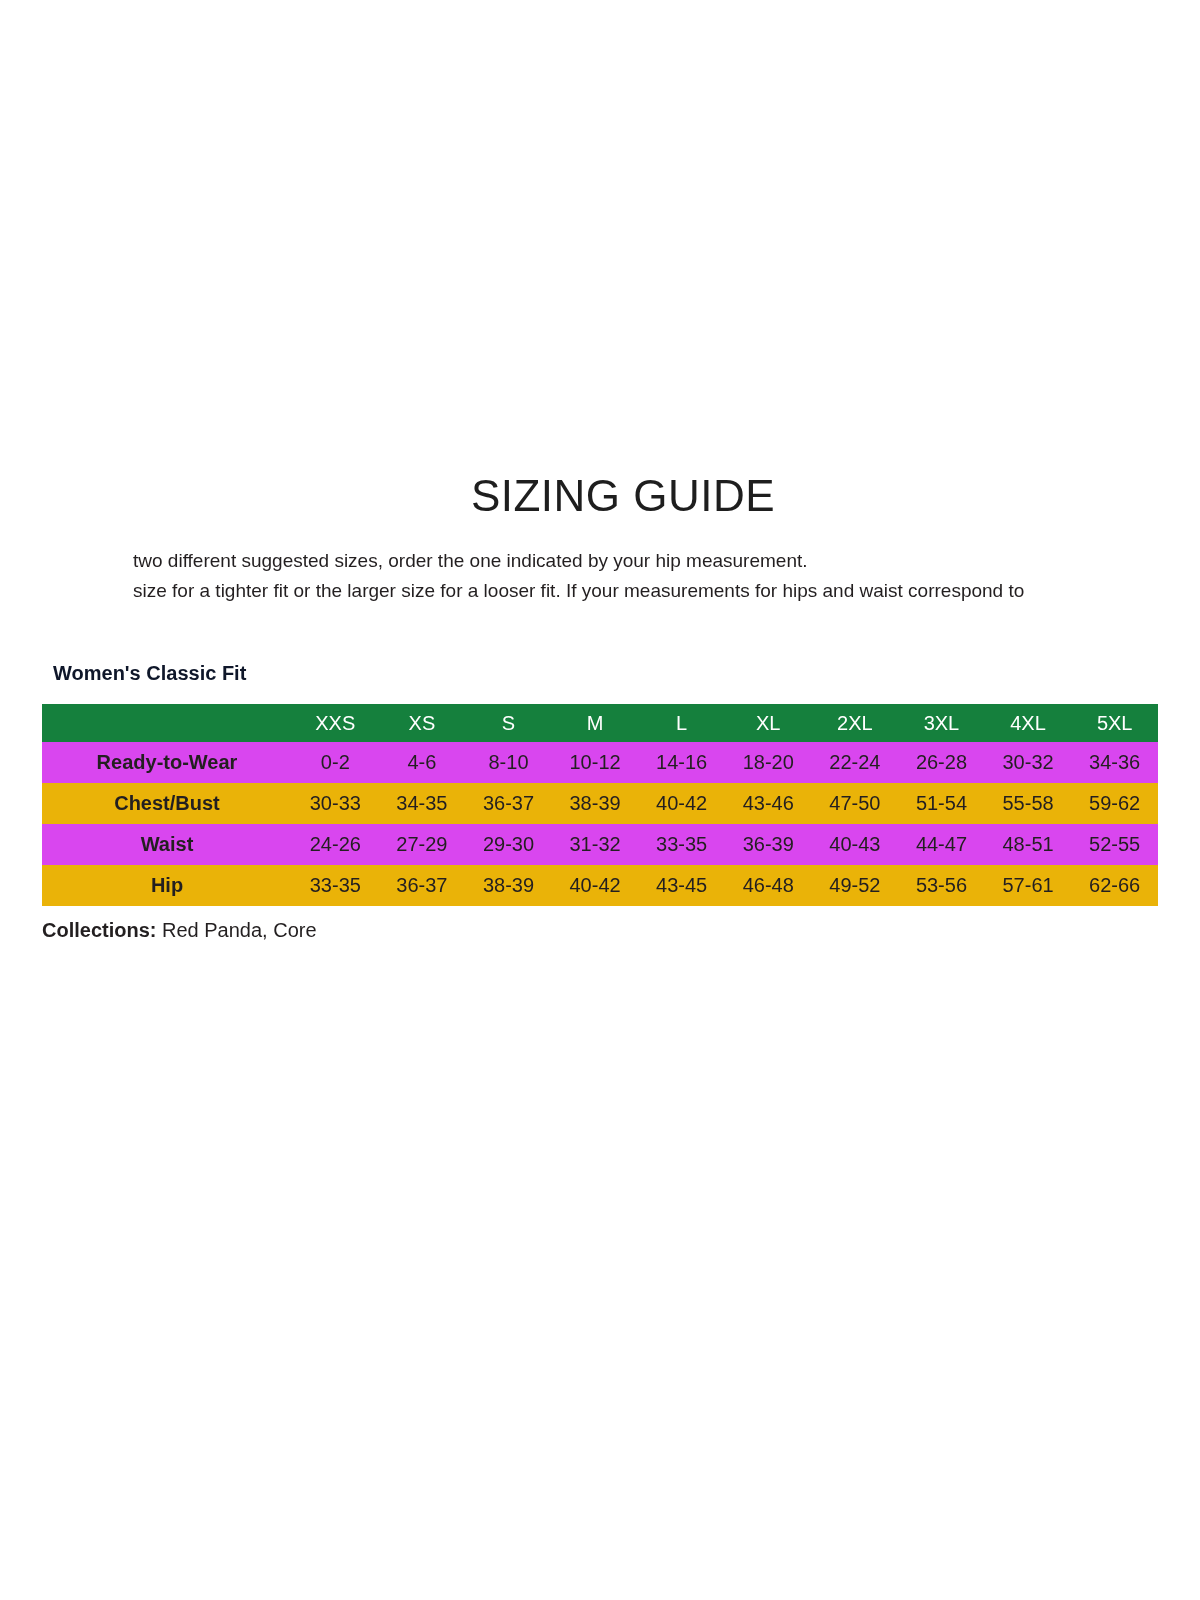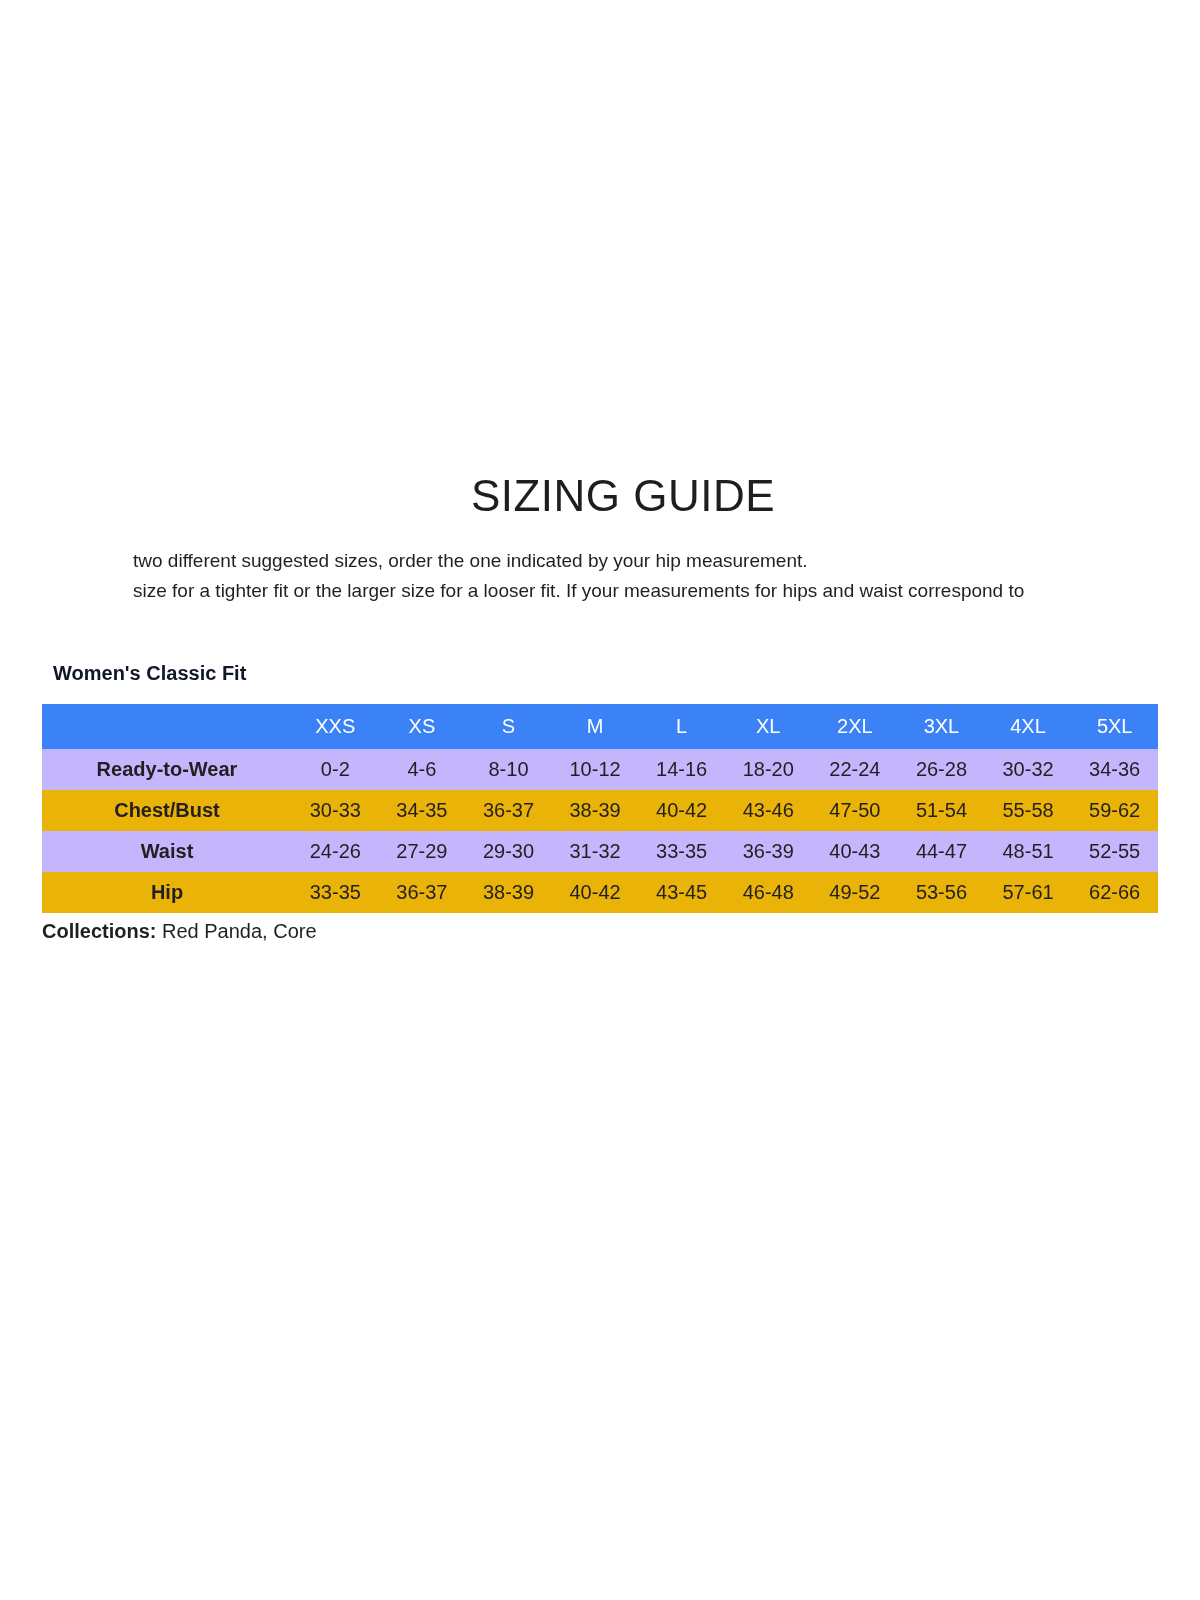--- a/index.html
+++ b/index.html
@@ -51,33 +51,33 @@
     font-size: 20px;
   }
   table.size-table col.label-col { width: 250px; }
   table.size-table th, table.size-table td {
     padding: 0;
     text-align: center;
     vertical-align: middle;
     border: none;
   }
   tr.header-row {
-    background: #3b82f6;
-    height: 45px;
+    background: #15803d;
+    height: 38px;
   }
   tr.header-row th {
     color: #ffffff;
     font-weight: normal;
     font-size: 20px;
   }
-  tr.data-row { height: 41px; background: #c4b5fd; }
+  tr.data-row { height: 41px; background: #d946ef; }
   tr.data-row.alt { background: #eab308; }
   td.row-label { font-weight: bold; }
   .collections-note {
-    margin: 6px 0 0 42px;
+    margin: 12px 0 0 42px;
     font-size: 20px;
     line-height: 1.2;
   }
   .collections-label { font-weight: bold; }
 </style>
 </head>
 <body>
 
 <div class="page">
 

